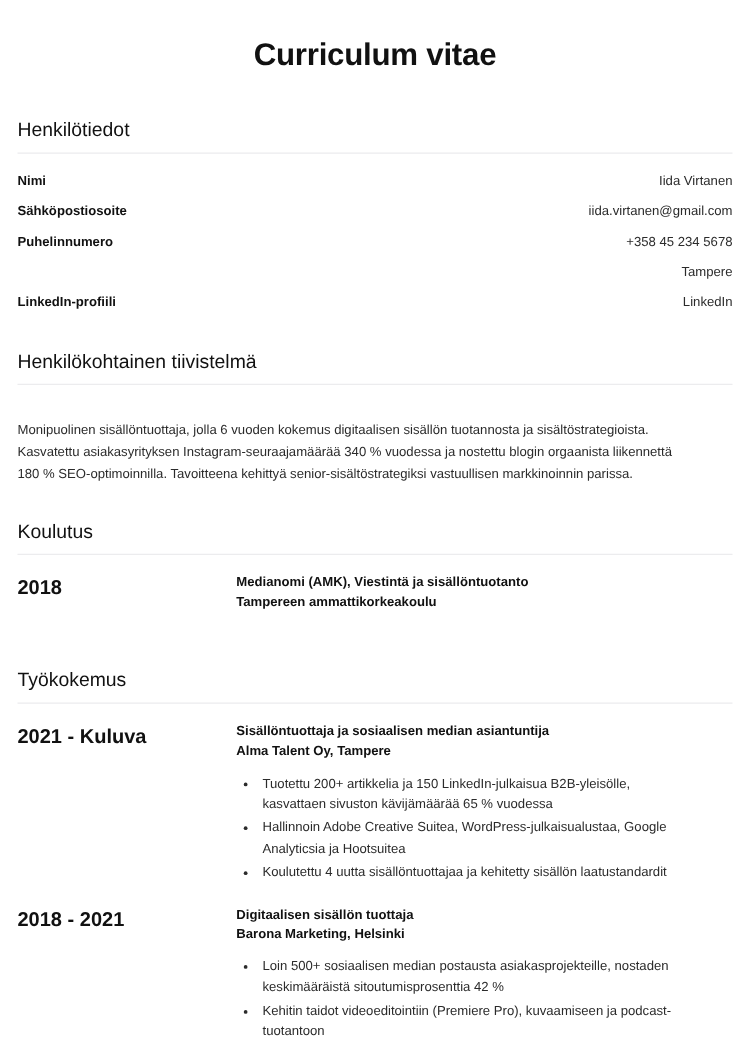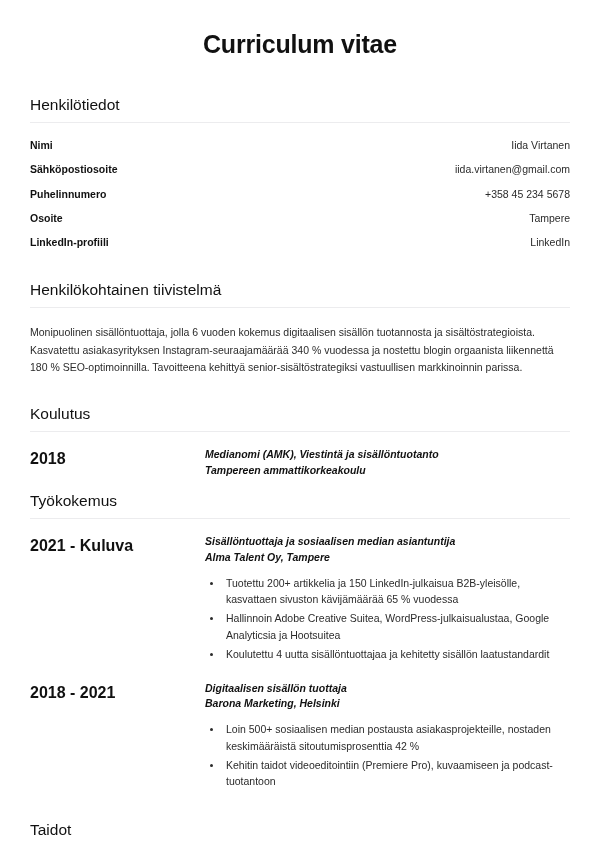--- a/index.html
+++ b/index.html
@@ -11,21 +11,21 @@
     width: 600px;
     height: 848px;
     font-family: "Liberation Sans", sans-serif;
     color: #1a1a1a;
     overflow: hidden;
   }
   .page {
     width: 600px;
     height: 848px;
     box-sizing: border-box;
-    padding: 0 30px;
+    padding: 0 14px;
     background: #ffffff;
     position: relative;
   }
   .doc-title {
     text-align: center;
     font-size: 25px;
     font-weight: bold;
     letter-spacing: -0.2px;
     color: #111111;
     margin: 0;
@@ -45,21 +45,21 @@
   .section-rule {
     height: 1px;
     background: #ececee;
     margin-top: 7px;
     margin-bottom: 0;
   }
   
   .s-personal { margin-top: 36px; }
   .s-summary  { margin-top: 30px; }
   .s-education{ margin-top: 28px; }
-  .s-work     { margin-top: 12px; }
+  .s-work     { margin-top: 44px; }
   .s-skills   { margin-top: 28px; }
 
   .rows { margin-top: 15px; }
 
   .row {
     display: flex;
     align-items: flex-start;
     margin-bottom: 9px;
   }
   .row:last-child { margin-bottom: 0; }
@@ -76,21 +76,21 @@
   }
   .row-value {
     flex: 1 1 auto;
     font-size: 10.5px;
     color: #2b2b2b;
     line-height: 1.45;
     text-align: right;
   }
 
   .summary-text {
-    margin-top: 16px;
+    margin-top: 28px;
     font-size: 10.5px;
     line-height: 1.65;
     color: #2b2b2b;
     max-width: 540px;
   }
 
   .entry {
     display: flex;
     align-items: flex-start;
     margin-top: 15px;
@@ -106,21 +106,20 @@
     box-sizing: border-box;
   }
   .entry-body {
     flex: 1 1 auto;
   }
   .entry-line {
     font-size: 10.5px;
     font-weight: bold;
     color: #111111;
     line-height: 1.5;
-    font-style: italic;
   }
   .bullets {
     margin: 9px 0 0 0;
     padding-left: 18px;
     list-style: disc;
   }
   .bullets li {
     font-size: 10.5px;
     font-weight: normal;
     color: #2b2b2b;
@@ -149,21 +148,20 @@
       </div>
       <div class="row">
         <div class="row-label">Sähköpostiosoite</div>
         <div class="row-value">iida.virtanen@gmail.com</div>
       </div>
       <div class="row">
         <div class="row-label">Puhelinnumero</div>
         <div class="row-value">+358 45 234 5678</div>
       </div>
       <div class="row">
-        <div class="row-label">Osoite</div>
         <div class="row-value">Tampere</div>
       </div>
       <div class="row">
         <div class="row-label">LinkedIn-profiili</div>
         <div class="row-value">LinkedIn</div>
       </div>
     </div>
   </div>
 
   <div class="section s-summary">

